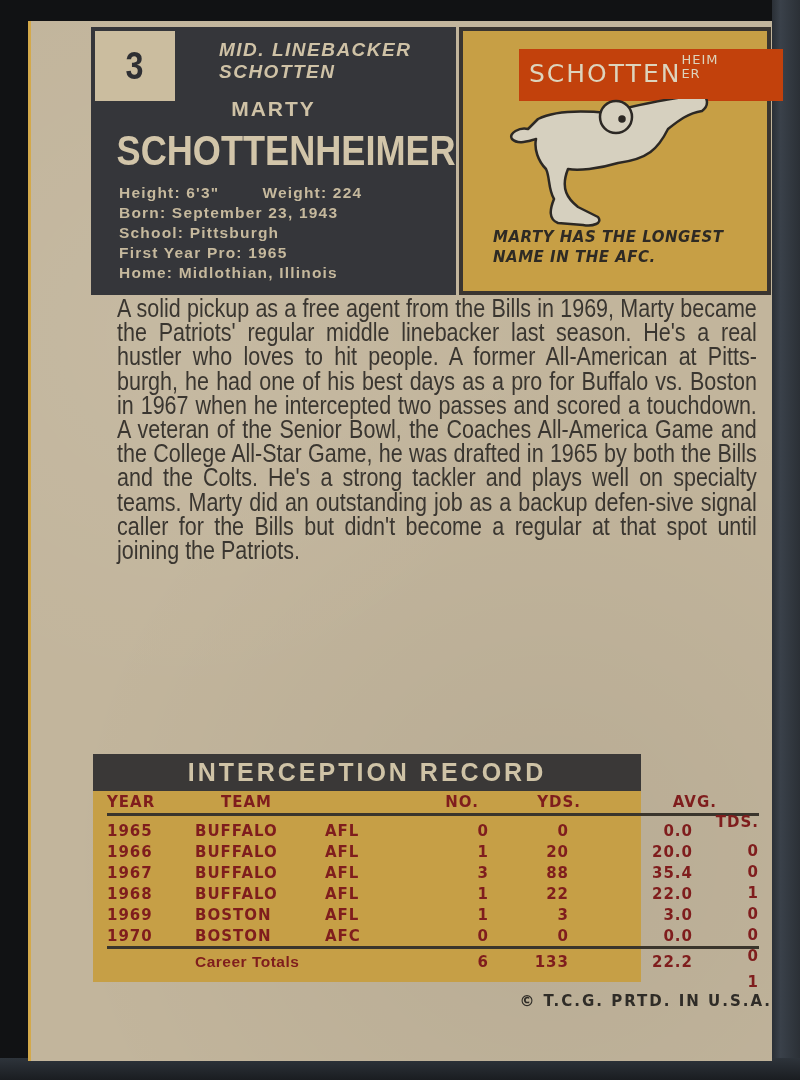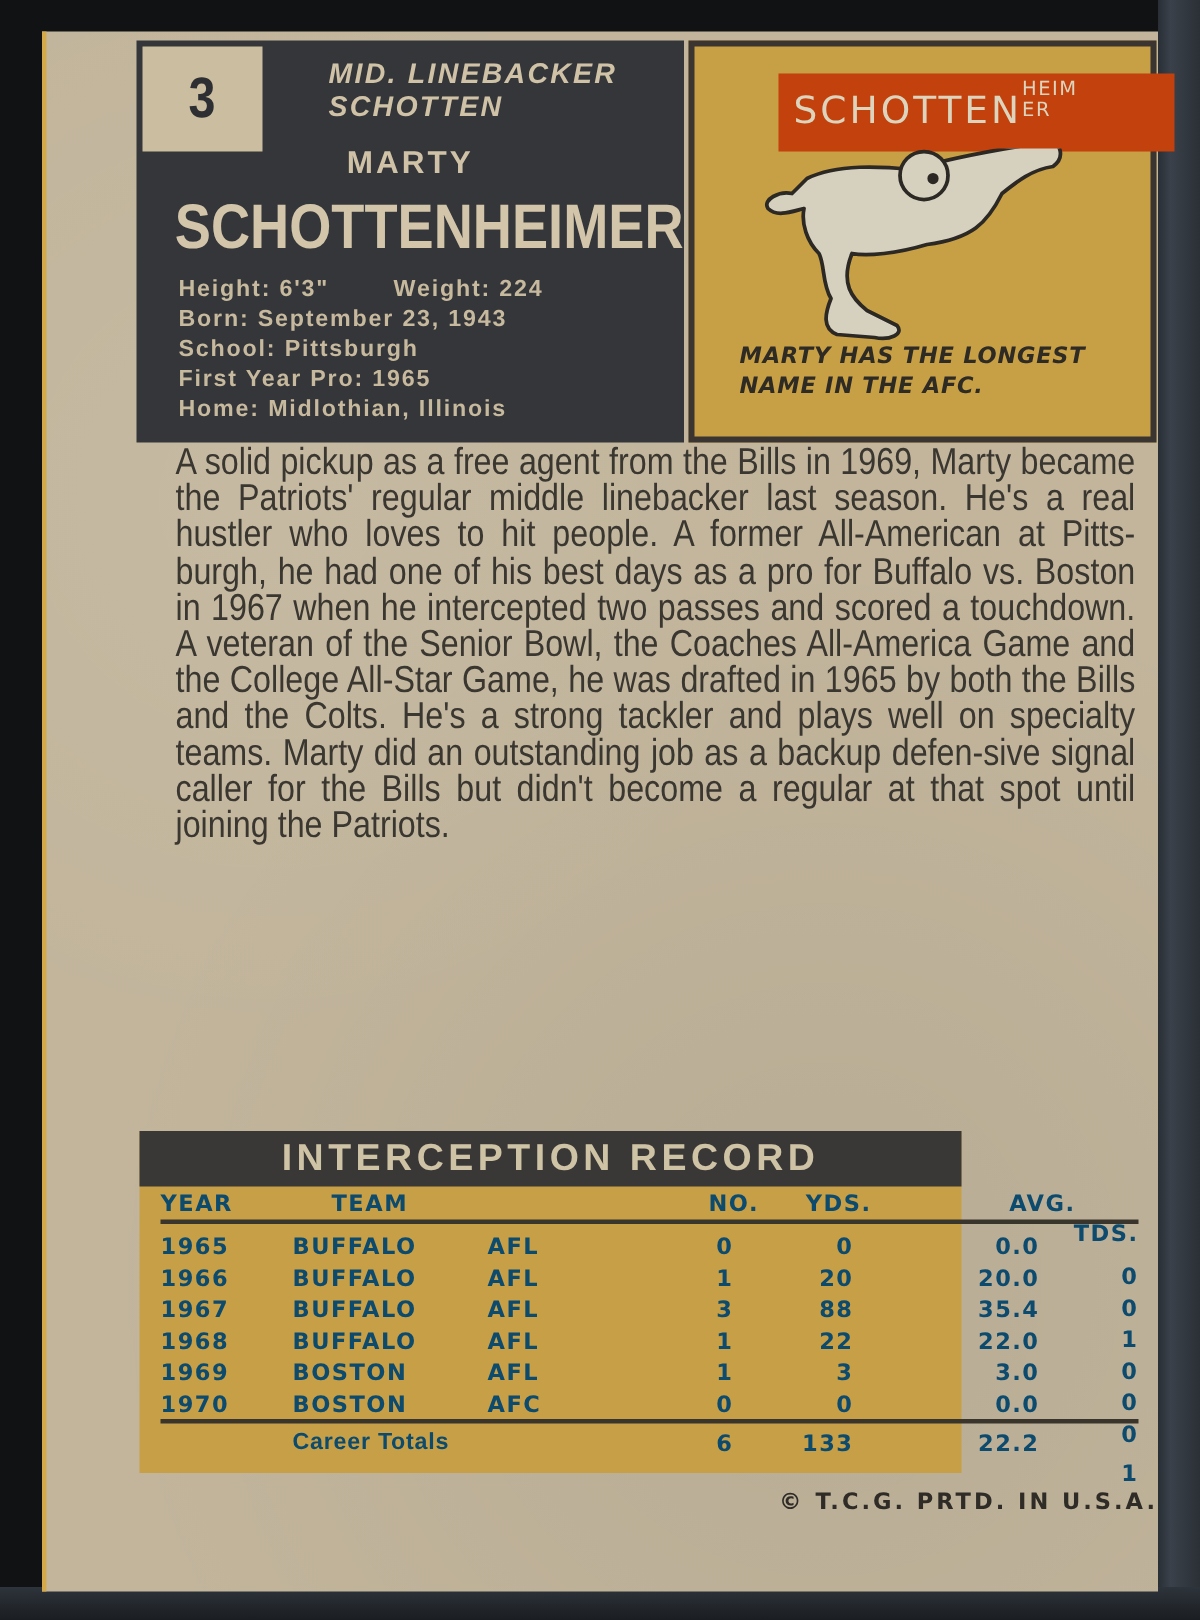--- a/index.html
+++ b/index.html
@@ -98,36 +98,36 @@
     position: absolute; left: 62px; top: 733px; width: 548px; height: 228px;
     background: #c69f46;
   }
   .stats-title {
     height: 37px; background: #3a3837; color: #cfc3a6;
     text-align: center; font-weight: bold; font-size: 25px; letter-spacing: 3px;
     line-height: 37px;
   }
   .stats-table { position: absolute; left: 14px; top: 38px; width: 652px; }
   .stats-row { position: relative; height: 21px; font-family: "DejaVu Sans", sans-serif;
-    font-weight: bold; font-size: 15px; color: #0c4a6e; letter-spacing: 1px; }
+    font-weight: bold; font-size: 15px; color: #7f1d1d; letter-spacing: 1px; }
   .stats-row span { position: absolute; top: 2px; white-space: nowrap; }
   .stats-row.header { height: 24px; border-bottom: 3px solid #3a352c; }
   .stats-row.header span { top: 1px; }
   .stats-row.total { border-top: 3px solid #3a352c; height: 26px; }
   .stats-row.total span { top: 4px; }
   .stats-row.first { margin-top: 4px; }
   .c-year { left: 0; }
   .c-team { left: 88px; }
   .c-league { left: 218px; }
   .c-no { right: 270px; text-align: right; }
   .c-yds { right: 190px; text-align: center; }
   .c-avg { right: 66px; text-align: right; }
   .c-tds { right: 0; text-align: right; margin-top: 20px; }
   .header .c-team { left: 114px; }
-  .header .c-no { right: 253px; }
+  .header .c-no { right: 280px; }
   .header .c-yds { right: 178px; }
   .header .c-avg { right: 42px; }
   .total .c-label { left: 88px; font-family: "Liberation Sans", sans-serif; font-size: 15.5px; letter-spacing: 0.5px; }
 
   .copyright {
     position: absolute; right: 0; top: 971px;
     font-family: "DejaVu Sans", sans-serif; font-weight: bold; font-size: 15px;
     color: #2f2c27; letter-spacing: 2px; white-space: nowrap;
   }
 </style>

